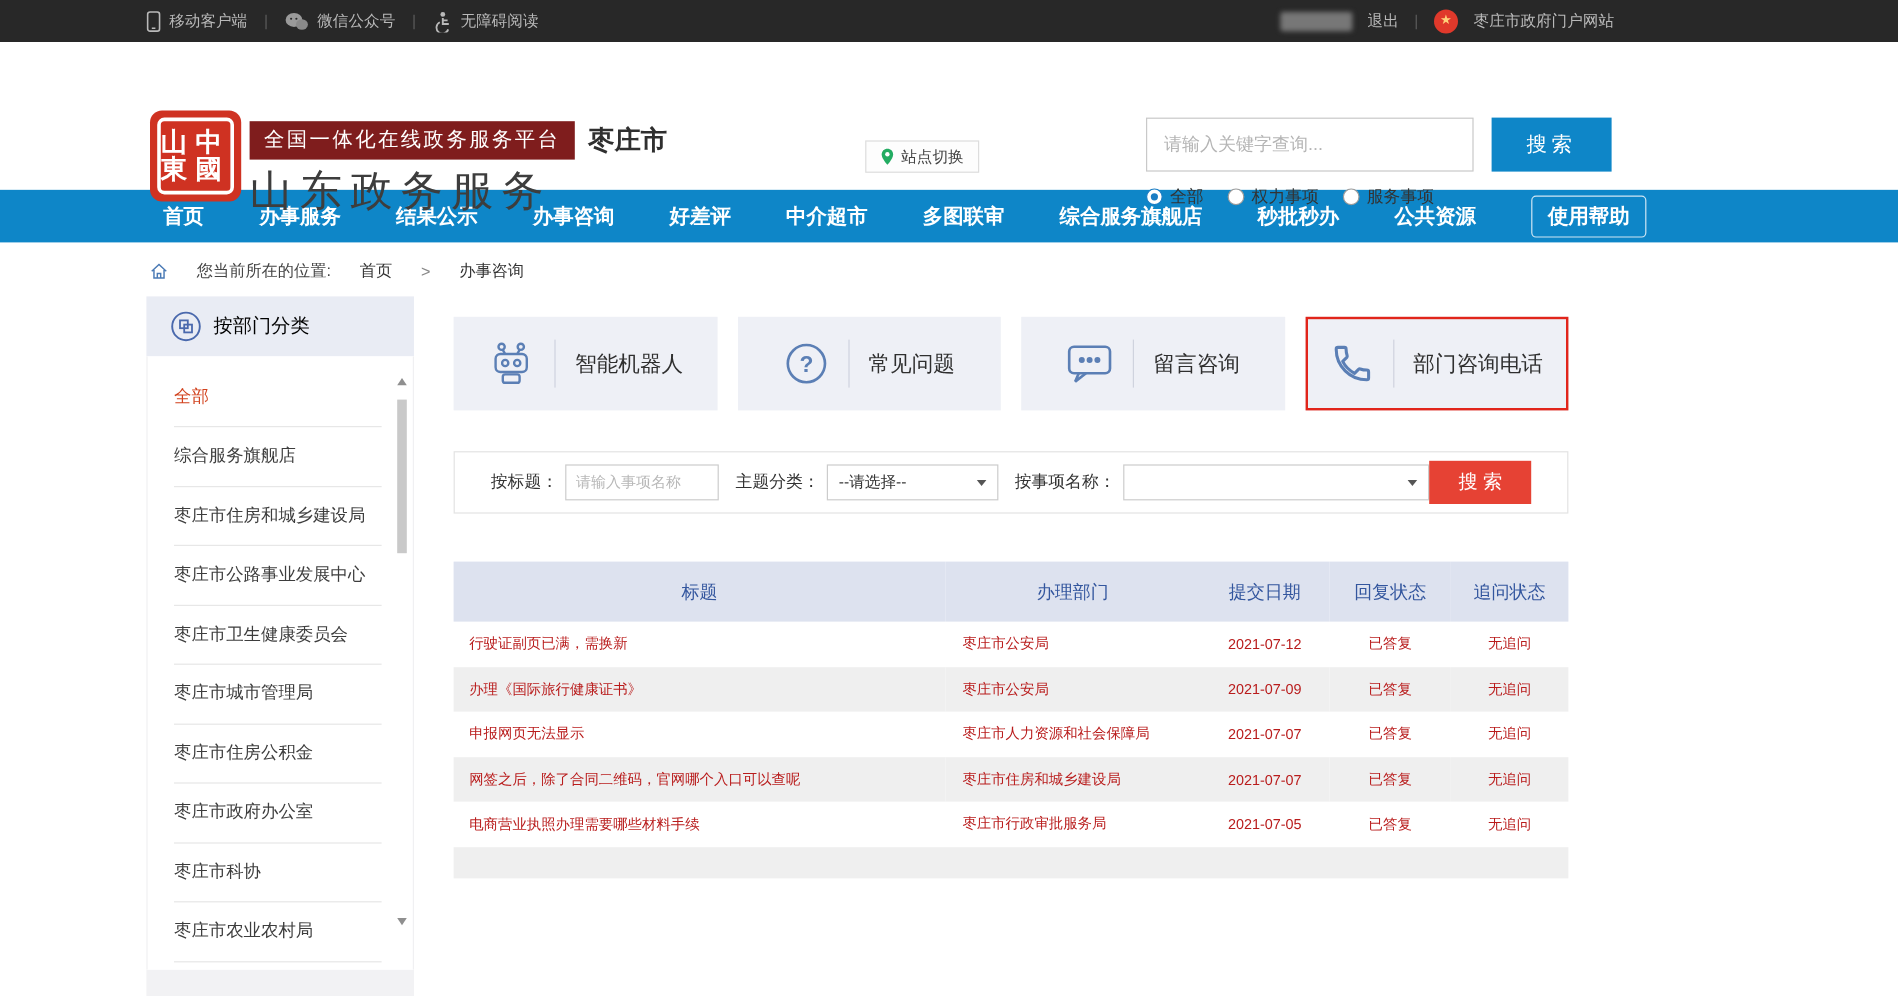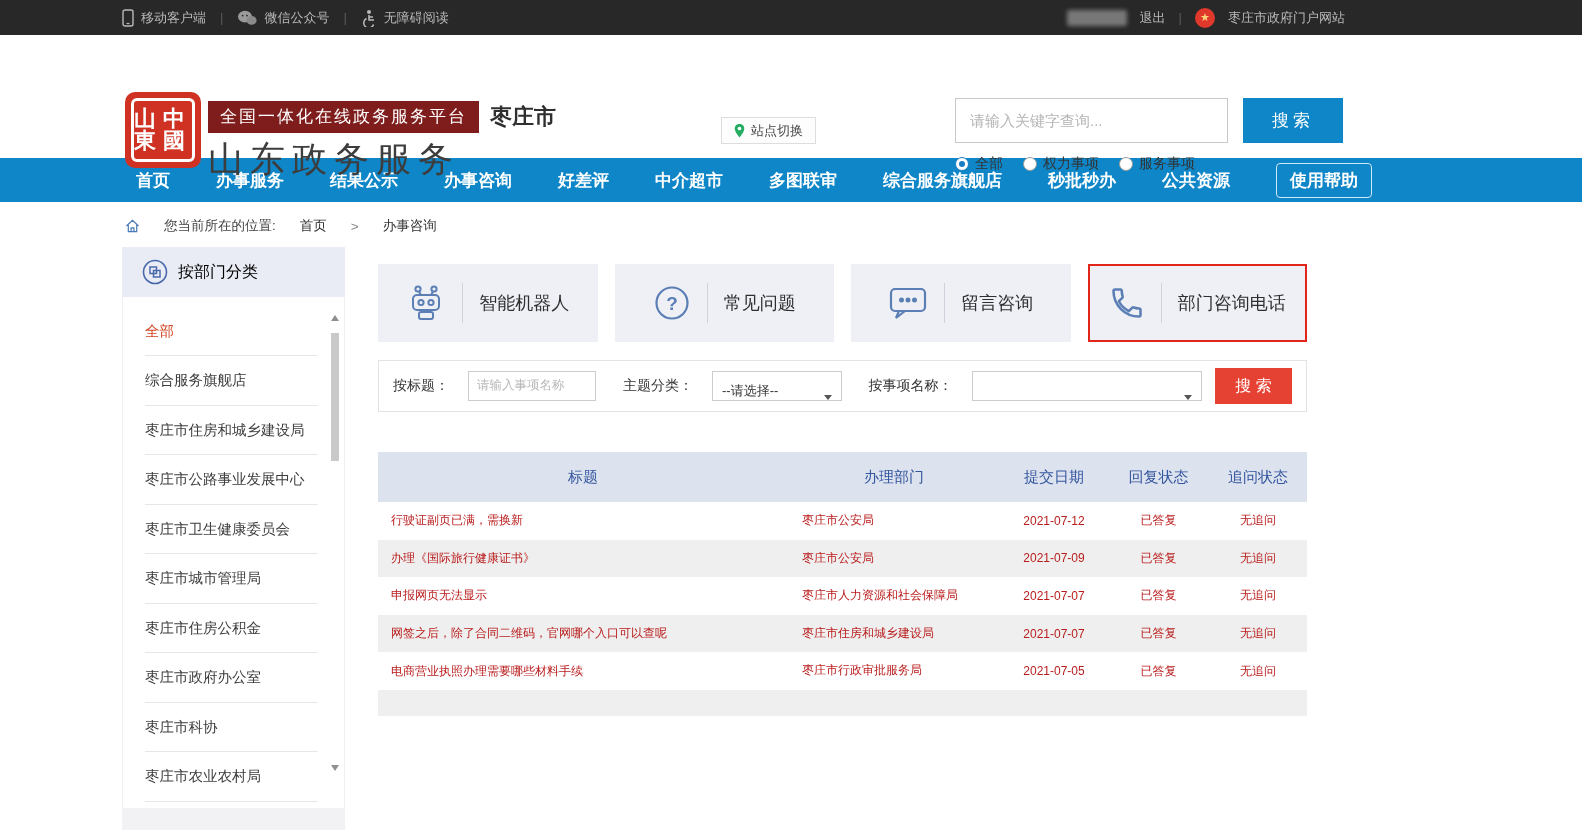--- a/index.html
+++ b/index.html
@@ -79,26 +79,26 @@
 
   
   .main{width:929px;margin-left:33px;margin-top:17px;}
   .tabs{display:flex;gap:17px;}
   .tab-card{width:220px;height:78px;background:#eef0f6;display:flex;align-items:center;justify-content:center;
             gap:16px;cursor:pointer;border:2px solid transparent;}
   .tab-card.highlighted{border:2px solid var(--highlight-red);}
   .tab-divider{width:1px;height:40px;background:#cfd3de;}
   .tab-label{font-size:18px;color:#2f2f2f;}
 
-  .filterbar{margin-top:18px;height:52px;border:1px solid #e3e3e3;display:flex;align-items:center;
-             padding:0 14px;font-size:14px;color:#333;gap:13px;}
+  .filterbar{margin-top:34px;height:52px;border:1px solid #e3e3e3;display:flex;align-items:center;
+             padding:0 30px;font-size:14px;color:#333;}
   .flabel{white-space:nowrap;}
-  .finput{width:128px;height:30px;border:1px solid #ccc;margin-left:6px;padding:0 8px;font-size:12.5px;outline:none;font-family:Liberation Mono, monospace;}
+  .finput{width:128px;height:30px;border:1px solid #ccc;margin-left:6px;padding:0 8px;font-size:12.5px;outline:none;}
   .finput::placeholder{color:#b8b8b8;}
-  .fselect{height:30px;border:1px solid #ccc;margin-left:6px;display:flex;align-items:flex-end;
+  .fselect{height:30px;border:1px solid #ccc;margin-left:6px;display:flex;align-items:center;
            justify-content:space-between;padding:0 9px;font-size:13px;color:#333;cursor:pointer;background:#fff;}
   .fsel-topic{width:148px;}
   .fsel-item{width:266px;}
   .caret{width:0;height:0;border-left:4px solid transparent;border-right:4px solid transparent;
          border-top:5px solid #555;}
   .fsearch-btn{margin-left:auto;width:88px;height:36px;background:var(--button-red);color:#fff;border:none;
                font-size:16px;cursor:pointer;white-space:nowrap;}
   .ml12{margin-left:14px;}
 
   

